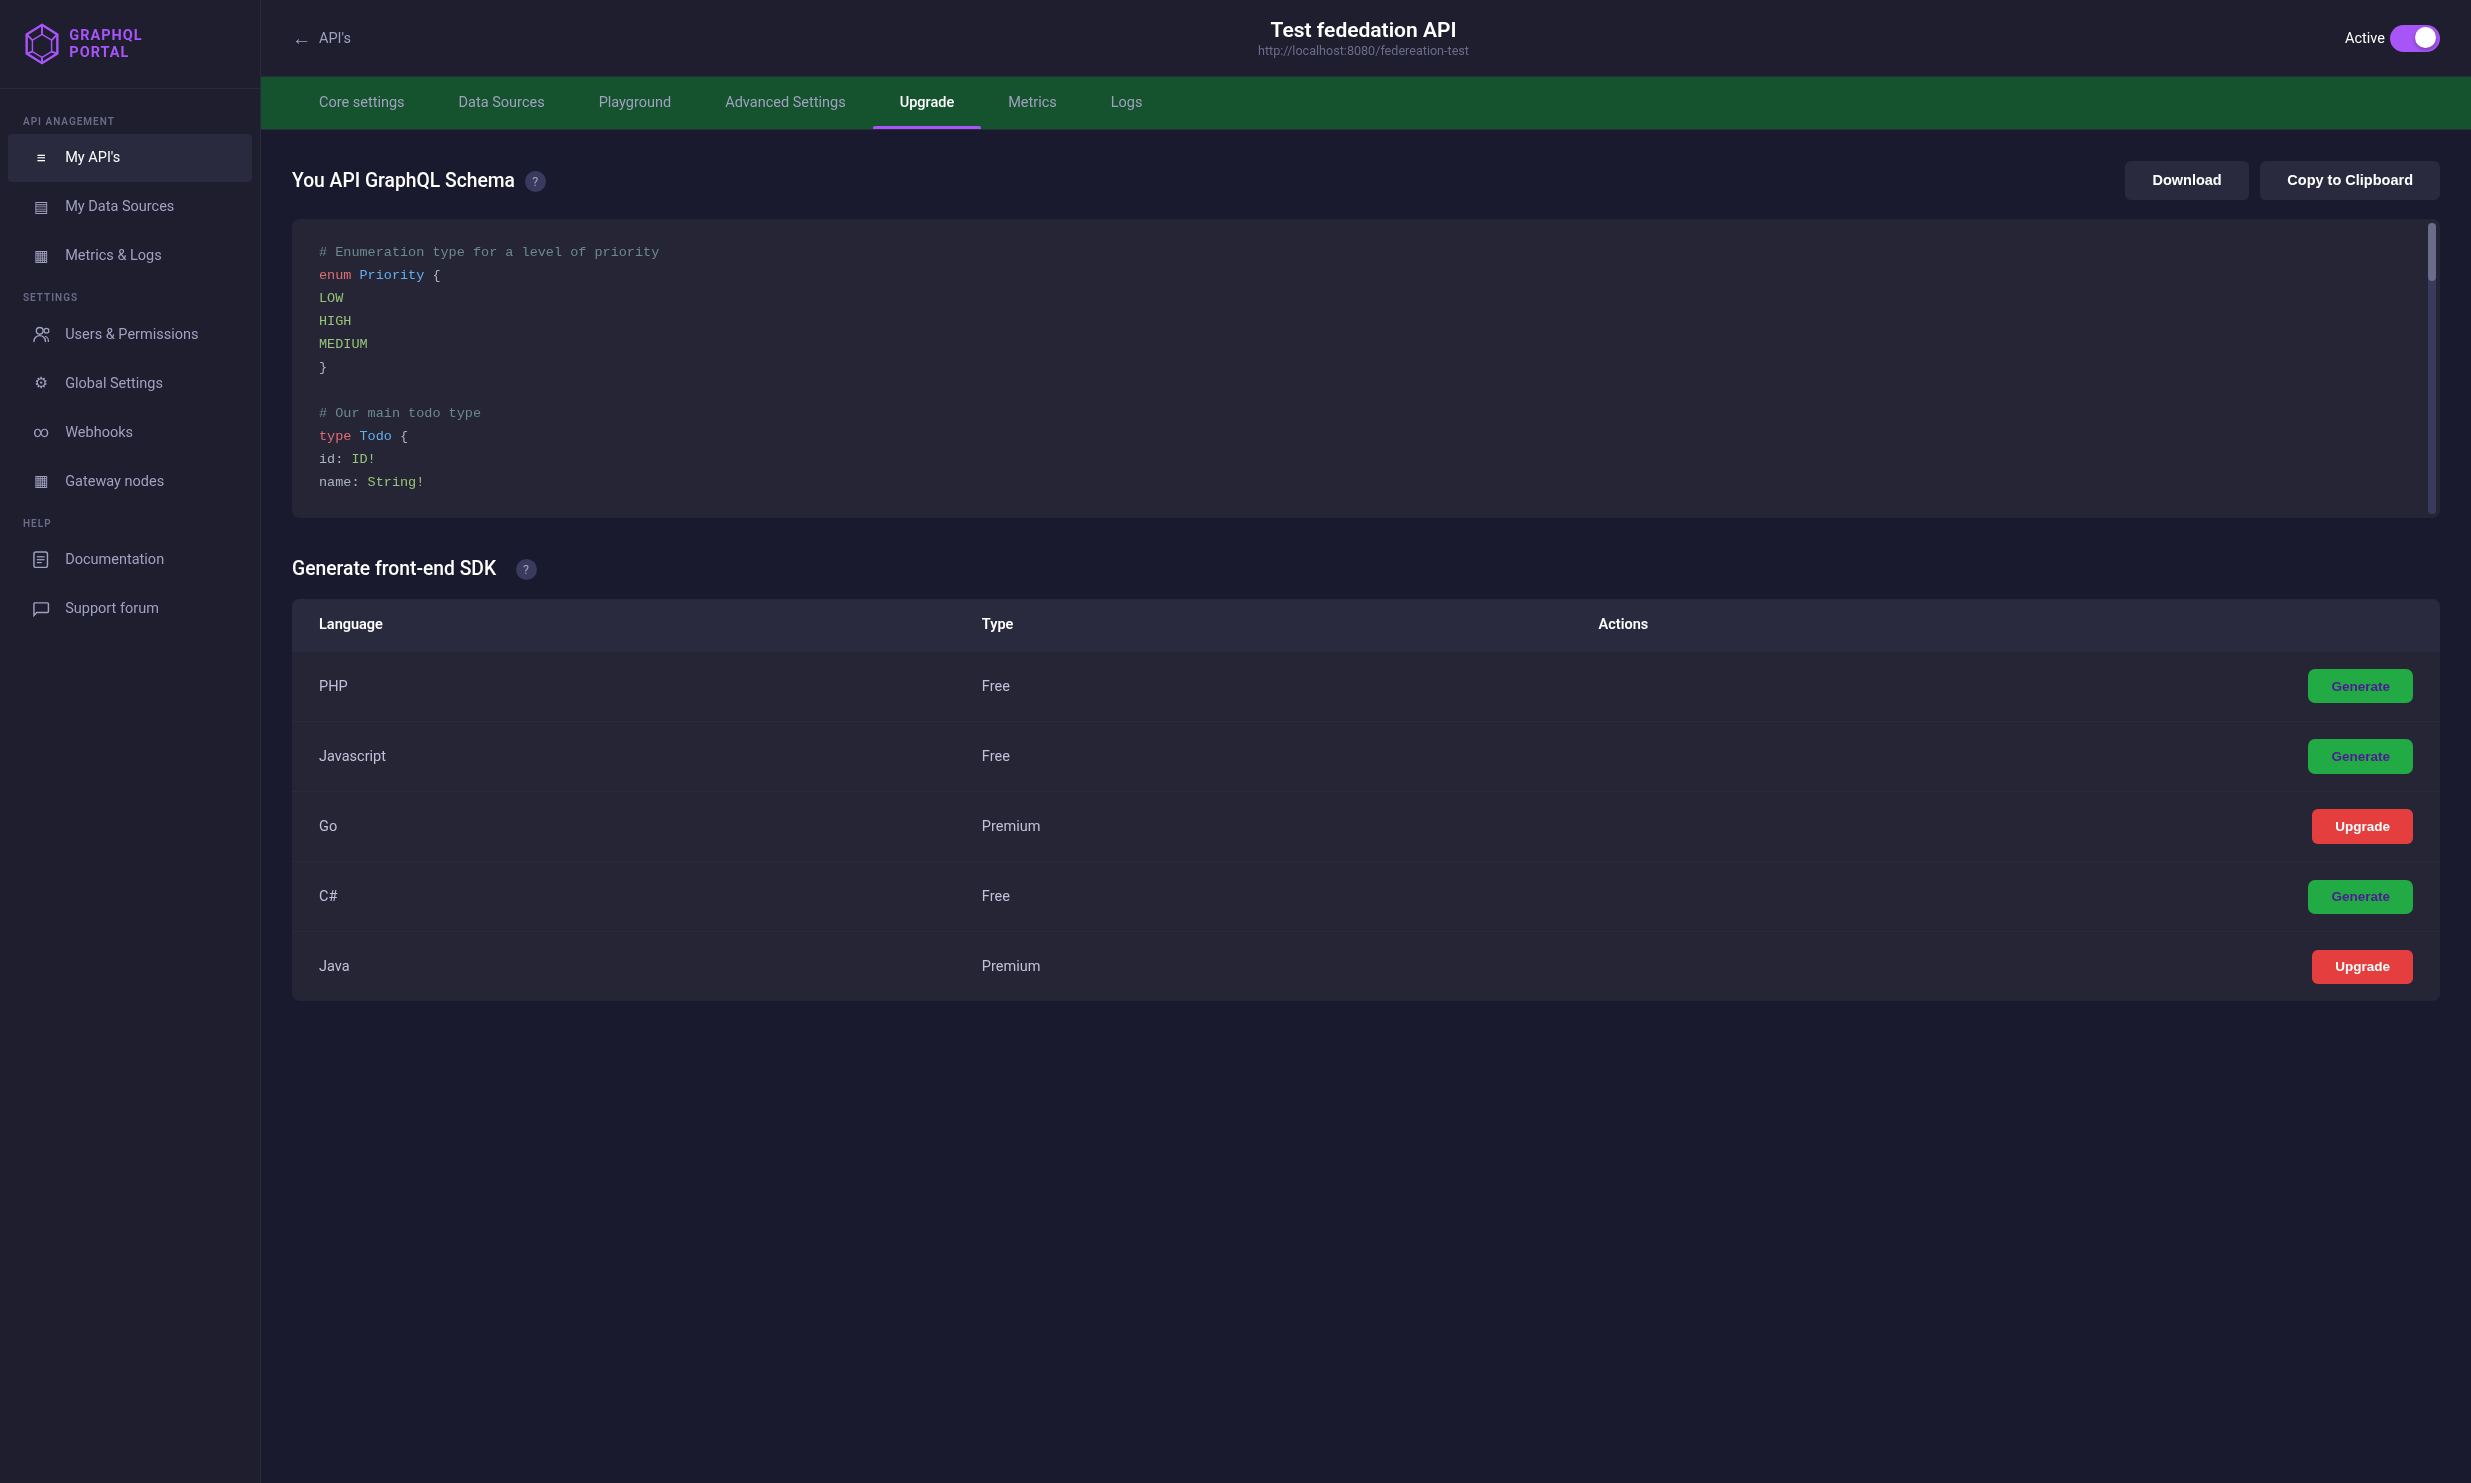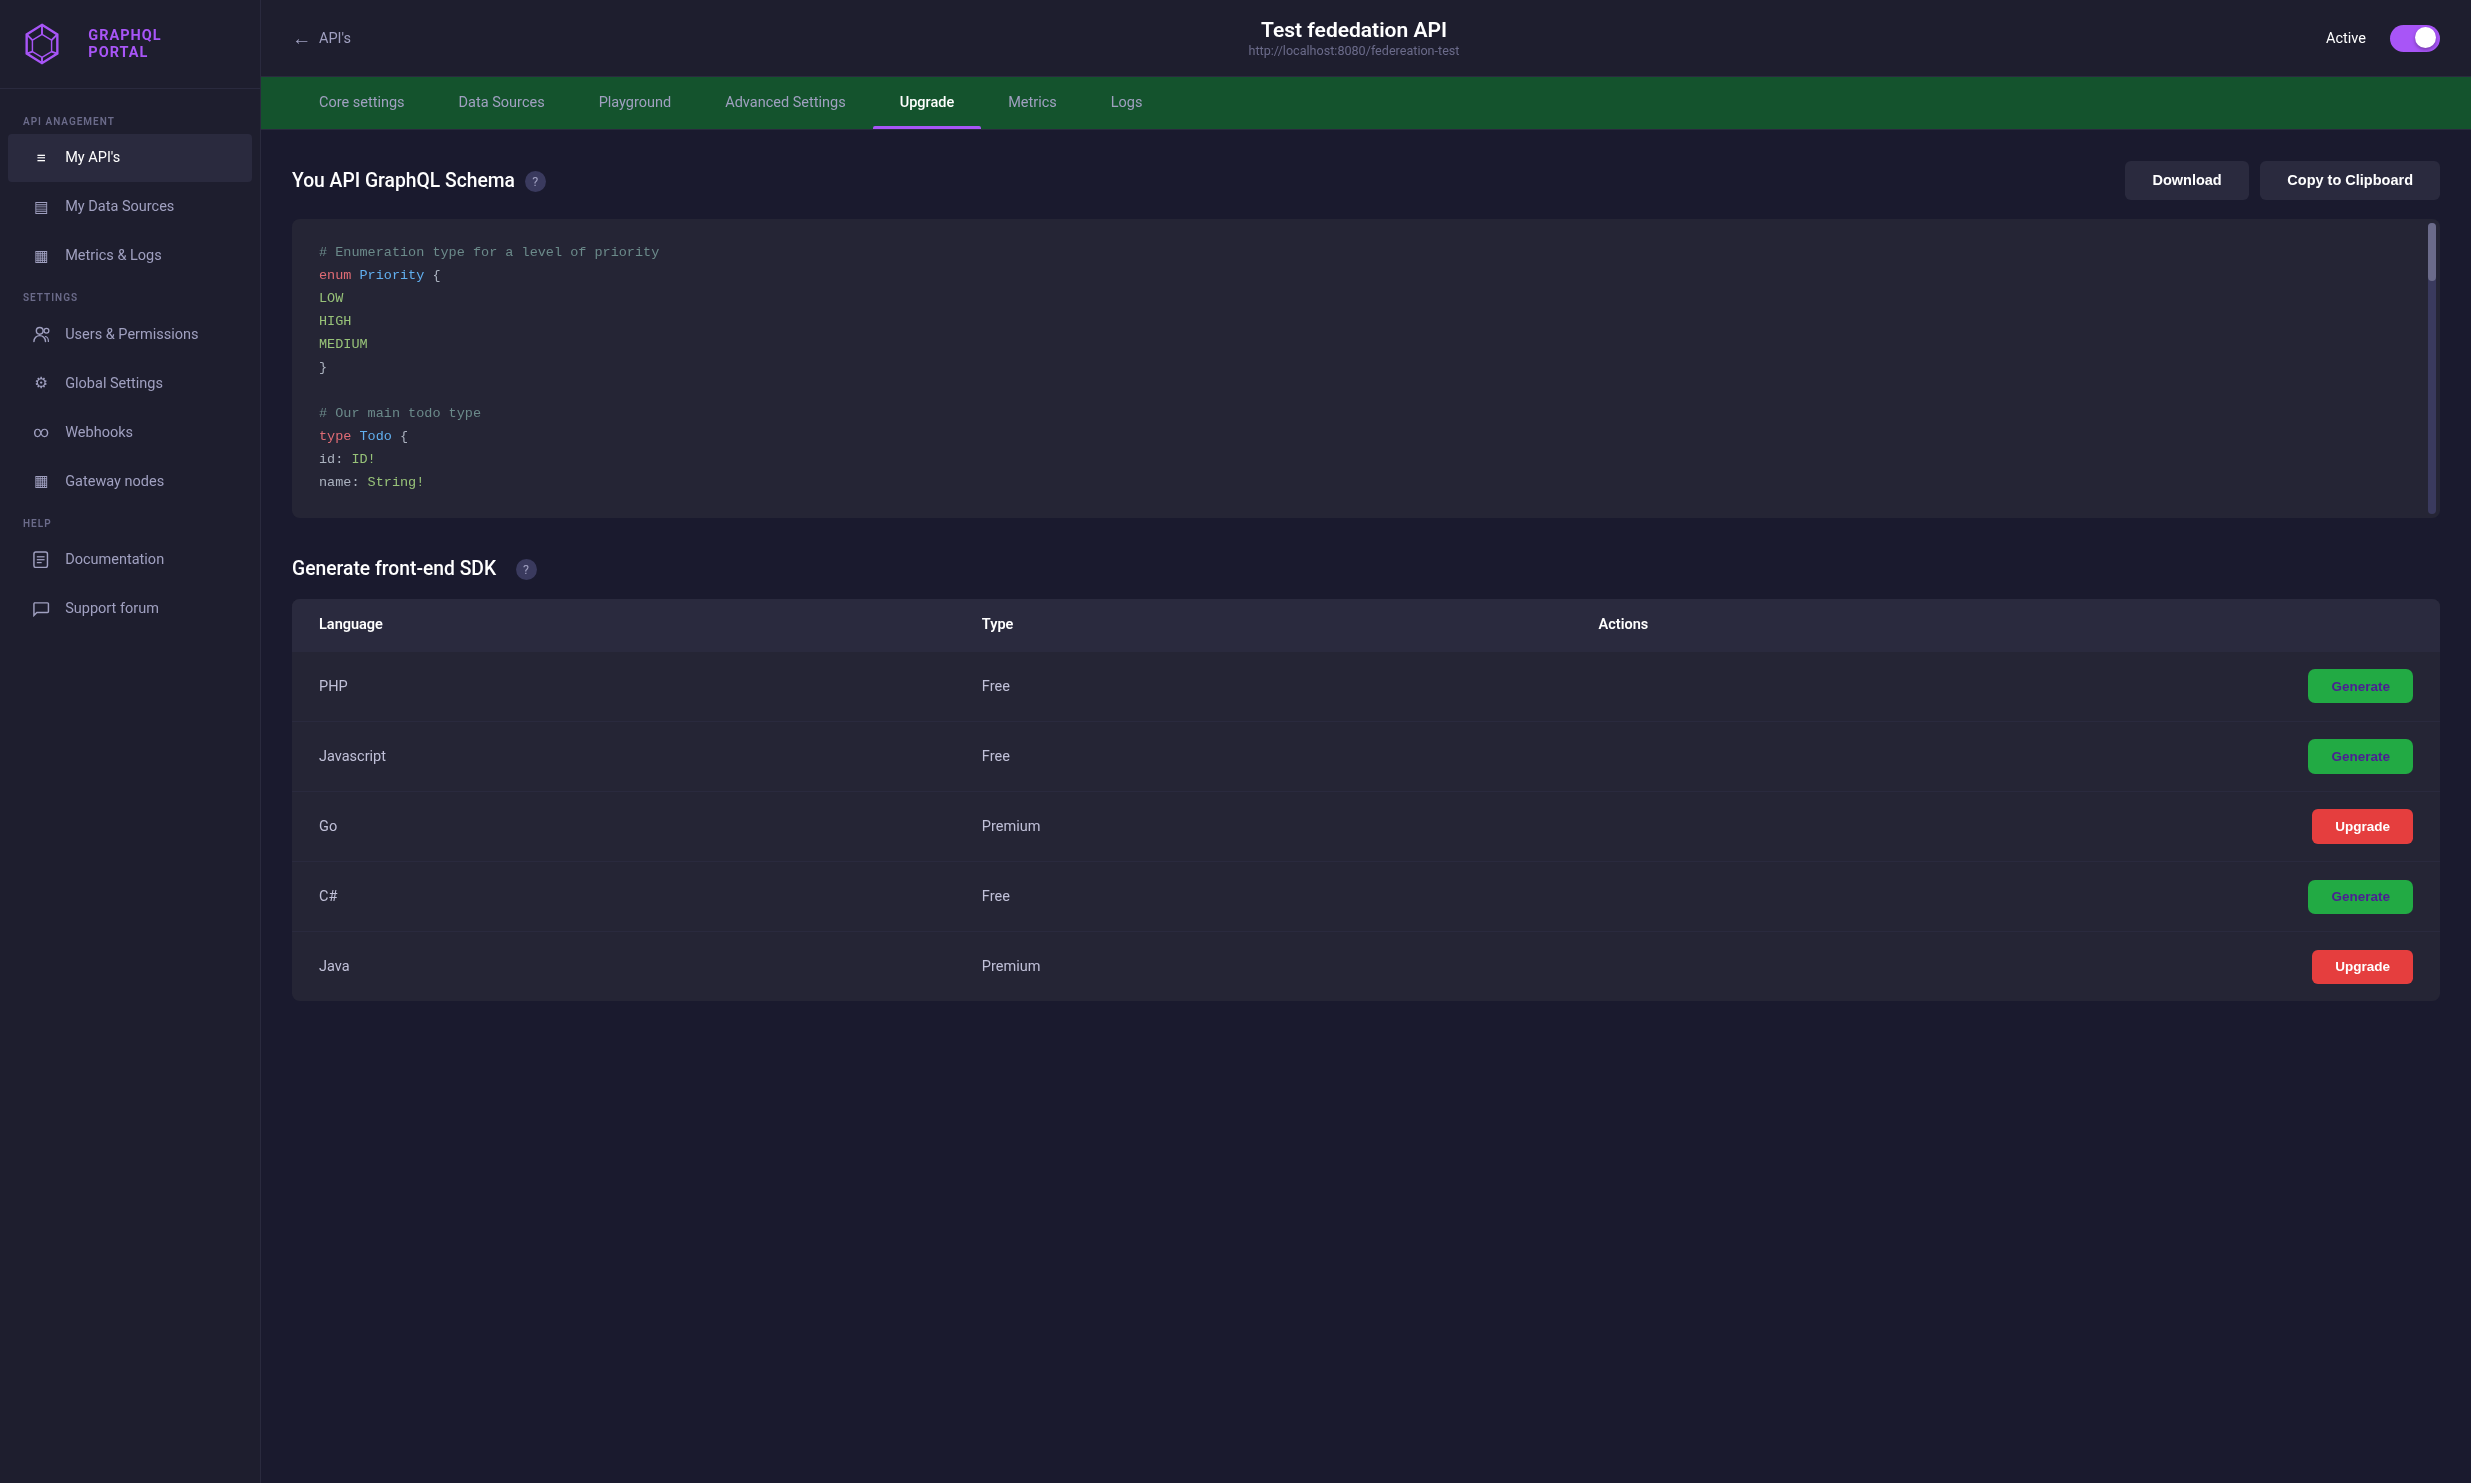--- a/index.html
+++ b/index.html
@@ -21,21 +21,21 @@
       display: flex;
       flex-direction: column;
       border-right: 1px solid #2a2a3e;
       overflow-y: auto;
     }
 
     .sidebar-logo {
       display: flex;
       align-items: center;
       padding: 21px 19.3px;
-      gap: 23px;
+      gap: 4px;
       border-bottom: 1px solid #2a2a3e;
     }
 
     .logo-icon {
       width: 46px;
       height: 46px;
     }
 
     .logo-text {
       display: flex;
@@ -150,21 +150,21 @@
 
     .api-url {
       font-size: 12.6px;
       color: #6b6b8a;
       margin-top: 1.9px;
     }
 
     .active-toggle {
       display: flex;
       align-items: center;
-      gap: 24px;
+      gap: 5px;
     }
 
     .active-label {
       font-size: 14.5px;
       color: #ffffff;
     }
 
     .toggle-switch {
       width: 50px;
       height: 27px;

